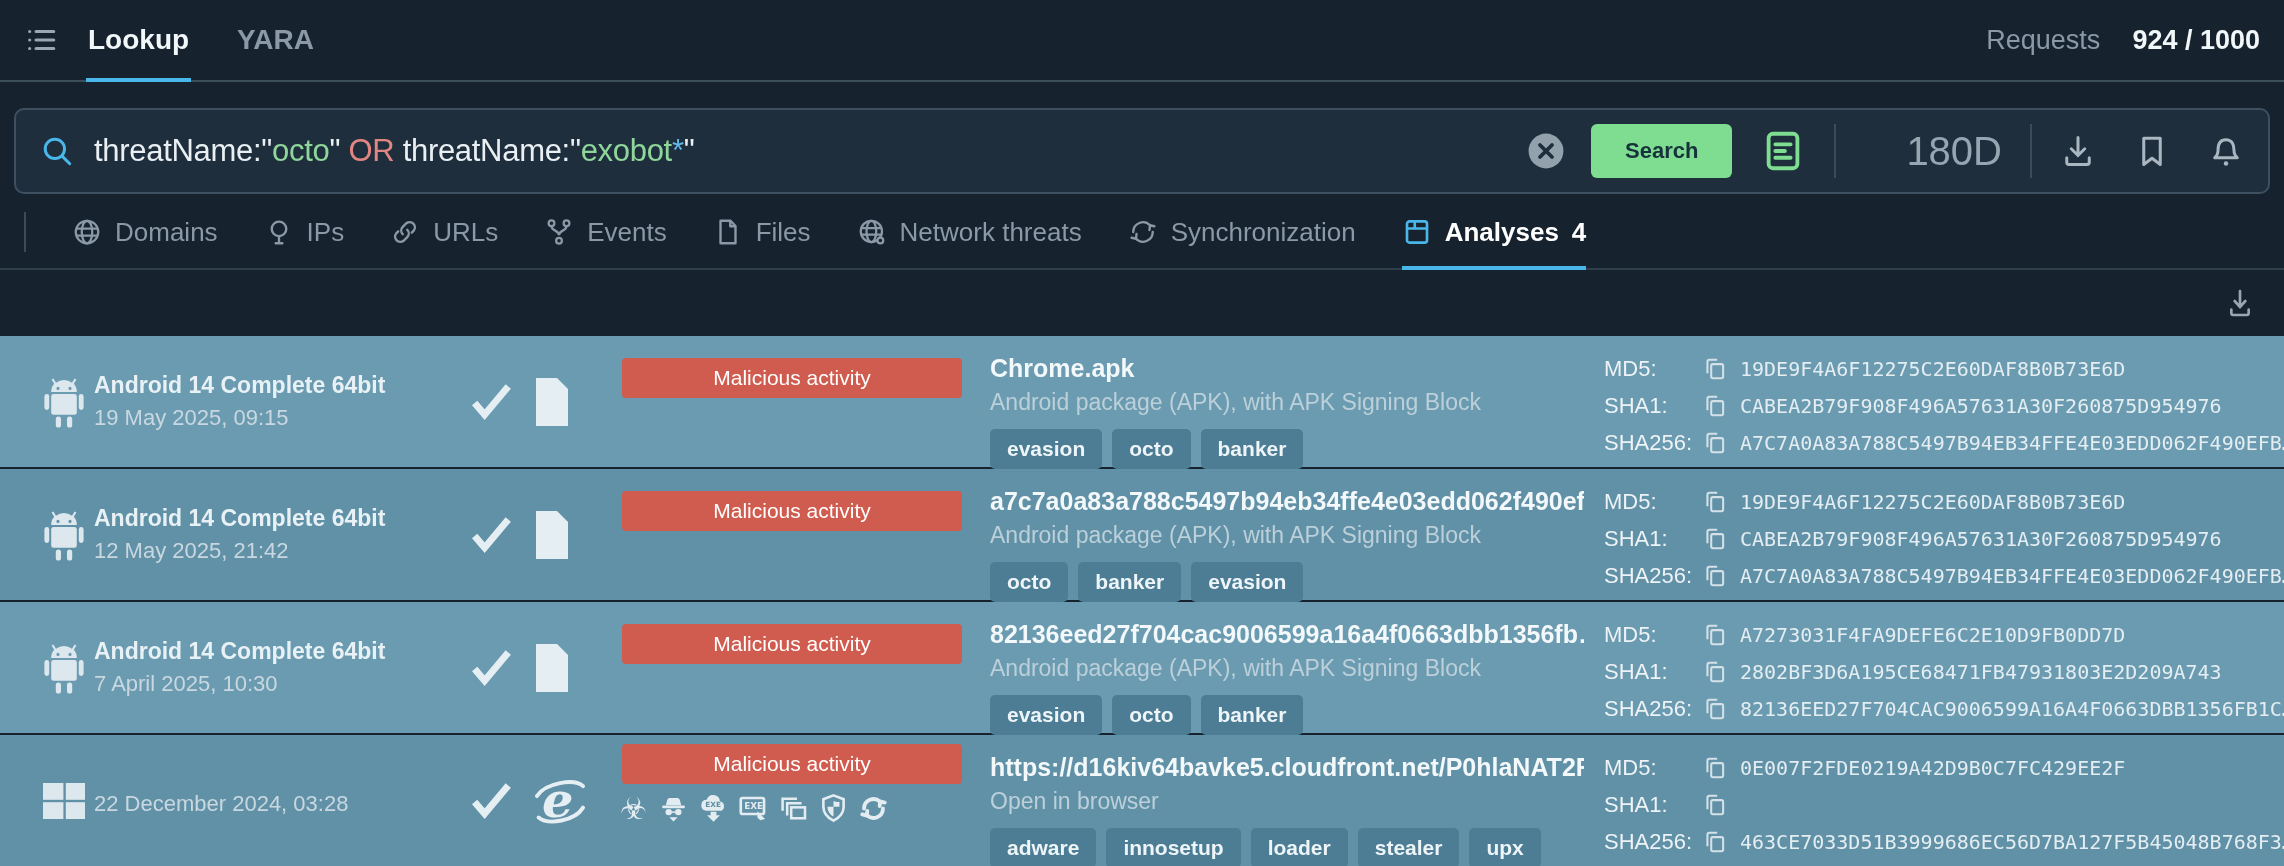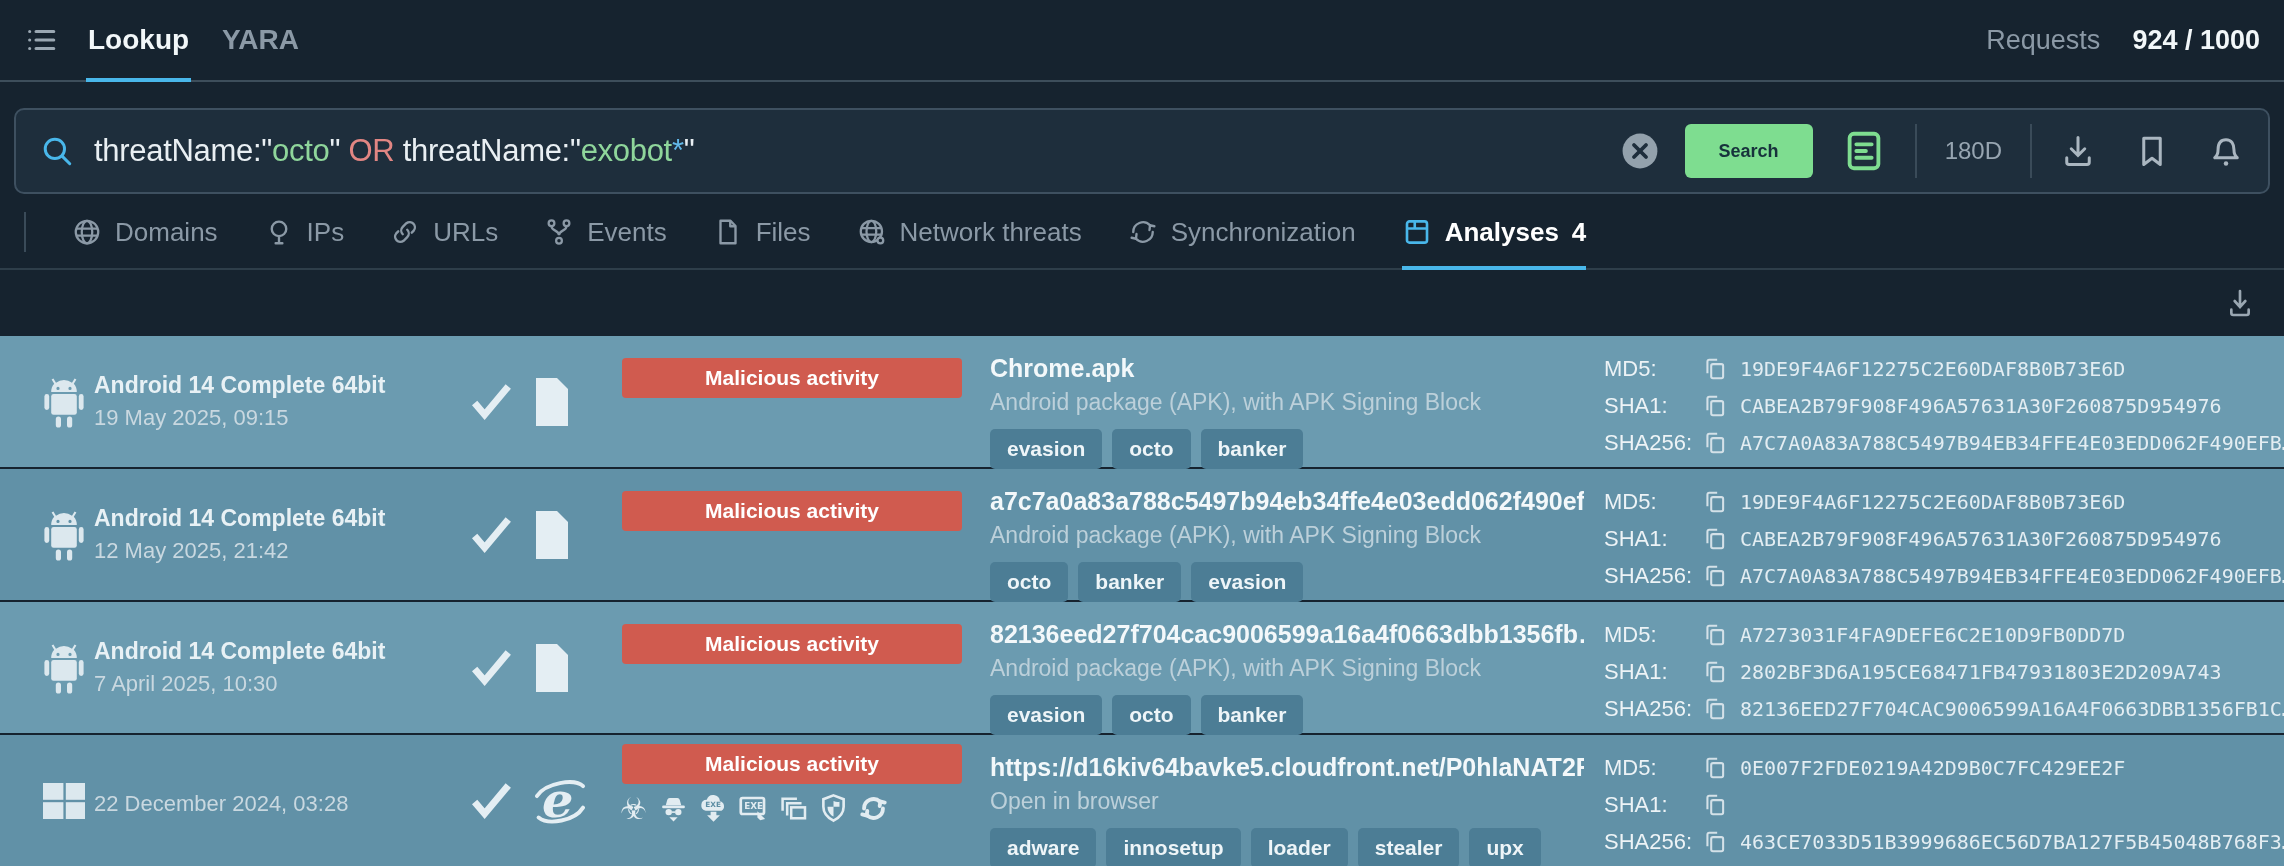--- a/index.html
+++ b/index.html
@@ -8,40 +8,40 @@
     background:#16232f;
     font-family:"Liberation Sans", sans-serif;
     -webkit-font-smoothing:antialiased;
   }
   svg { display:block; }
 
   
   .topbar{ height:82px; display:flex; align-items:stretch; padding:0 24px; border-bottom:2px solid #3d4e5b; }
   .menu-btn{ width:36px; display:flex; align-items:center; margin-right:28px; color:#9aa7b2; cursor:pointer; }
   .menu-btn svg{ width:34px; height:34px; }
-  .top-tabs{ display:flex; gap:33px;text-align:center; }
+  .top-tabs{ display:flex; gap:48px;text-align:center; }
   .top-tab{ position:relative; display:flex; align-items:center; font-size:28px; font-weight:bold; color:#8b99a6; cursor:pointer; }
   .top-tab.active{ color:#f2f7f9; }
   .top-tab.active::after{ content:""; position:absolute; left:-2px; right:-2px; bottom:-2px; height:4px; background:#49b7ea; }
   .requests{ margin-left:auto; display:flex; align-items:center; gap:32px; }
   .requests .lbl{ font-size:27px; color:#8b99a6; }
   .requests .val{ font-size:27px; font-weight:bold; color:#f2f7f9; }
 
   
   .search-section{ padding:26px 14px 0; }
   .search-box{ height:86px; border:2px solid #3e5060; border-radius:10px; background:#1e2e3c; display:flex; align-items:center; padding:0 24px; }
   .search-glass{ width:34px; height:34px; flex:none; }
   .query{ margin-left:20px; font-size:31px; white-space:nowrap; letter-spacing:-0.3px; }
   .q-plain{ color:#e9eff3; } .q-green{ color:#8fd69b; } .q-red{ color:#e28683; } .q-blue{ color:#62b8e8; }
   .sb-spacer{ flex:1; }
   .clear-btn{ width:38px; height:38px; margin-right:26px; cursor:pointer; flex:none; }
-  .search-btn{ height:54px; padding:0 34px; background:#7edd90; border:none; border-radius:6px; font-family:inherit; font-size:18px; font-weight:bold; color:#17323c; cursor:pointer; flex:none;text-align:right; }
+  .search-btn{ height:54px; padding:0 34px; background:#7edd90; border:none; border-radius:6px; font-family:inherit; font-size:22px; font-weight:bold; color:#17323c; cursor:pointer; flex:none;text-align:right; }
   .builder-btn{ width:46px; height:46px; margin-left:28px; cursor:pointer; flex:none; }
   .vdiv{ width:2px; height:54px; background:#3a4b59; margin:0 28px; flex:none; }
-  .period{ font-size:24px; color:#97a5b1; cursor:pointer; flex:none; }
+  .period{ font-size:40px; color:#97a5b1; cursor:pointer; flex:none;margin-left:42px; }
   .sb-icons{ display:flex; gap:38px; align-items:center; color:#aab6c0; }
   .sb-icons .ic{ width:36px; height:36px; cursor:pointer; }
 
   
   .nav-tabs{ height:74px; display:flex; align-items:stretch; gap:46px; padding:0 24px; border-bottom:2px solid #2e3e4a; margin-top:2px; }
   .nav-tab{ position:relative; display:flex; align-items:center; gap:13px; font-size:26px; color:#8b99a6; cursor:pointer; white-space:nowrap; }
   .nav-tab .nicon{ width:30px; height:30px; color:#8b99a6; }
   .nav-tab.active{ color:#ffffff; font-weight:bold; }
   .nav-tab.active .nicon{ color:#49b7ea; }
   .nav-tab.active::after{ content:""; position:absolute; left:0; right:0; bottom:-2px; height:4px; background:#49b7ea; }
@@ -66,21 +66,21 @@
 
   .cell-check{ width:82px; flex:none; display:flex; align-items:center; justify-content:center; color:#e4eef3; }
   .cell-check svg{ width:46px; height:40px; }
 
   .cell-file{ width:78px; flex:none; display:flex; align-items:center; color:#e4eef3; }
   .doc-icon svg{ width:40px; height:52px; }
   .ie-icon svg{ width:56px; height:56px; }
 
   .cell-badge{ width:380px; flex:none; padding-top:22px; padding-left:12px; }
   .cell-badge.with-minis{ padding-top:9px; }
-  .badge{ width:340px; height:40px; background:#d05b4f; border-radius:4px; color:#ffffff; font-size:21px; font-weight:bold; display:flex; align-items:center; justify-content:center; }
+  .badge{ width:340px; height:40px; background:#d05b4f; border-radius:4px; color:#ffffff; font-size:21px; font-weight:normal; display:flex; align-items:center; justify-content:center; }
   .minis{ display:flex; align-items:center; gap:9px; margin-top:9px; margin-left:-4px; color:#e2ecf1; }
   .minis .mi{ width:31px; height:31px; display:flex; align-items:center; justify-content:center; }
   .minis .mi svg{ width:31px; height:31px; }
   .minis .glyph{ font-family:"DejaVu Sans", sans-serif; font-size:30px; line-height:31px; color:#e2ecf1; }
 
   .cell-main{ flex:1; padding-top:18px; min-width:0; }
   .row-title{ font-size:25px; font-weight:bold; color:#f3f8fa; white-space:nowrap; overflow:hidden; }
   .row-sub{ font-size:23px; color:#bcd0da; margin-top:6px; white-space:nowrap; }
   .tags{ display:flex; gap:10px; margin-top:13px; }
   .tag{ background:#4c7d95; color:#eef5f8; font-size:21px; font-weight:600; padding:8px 17px; border-radius:5px; cursor:pointer; white-space:nowrap; }

